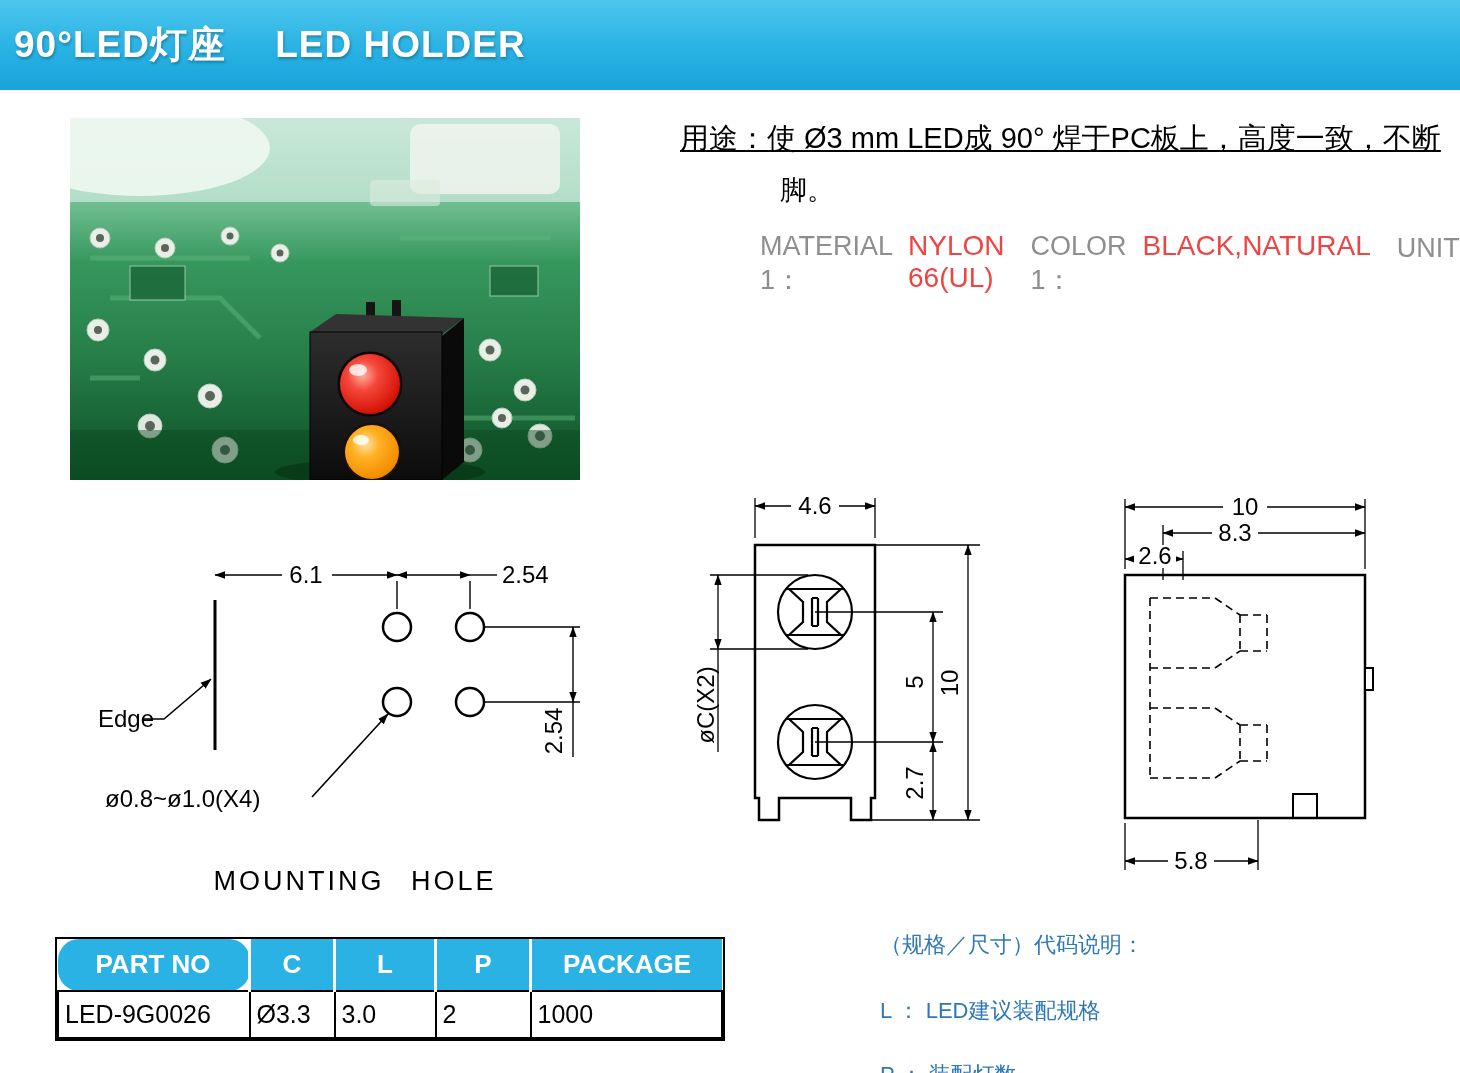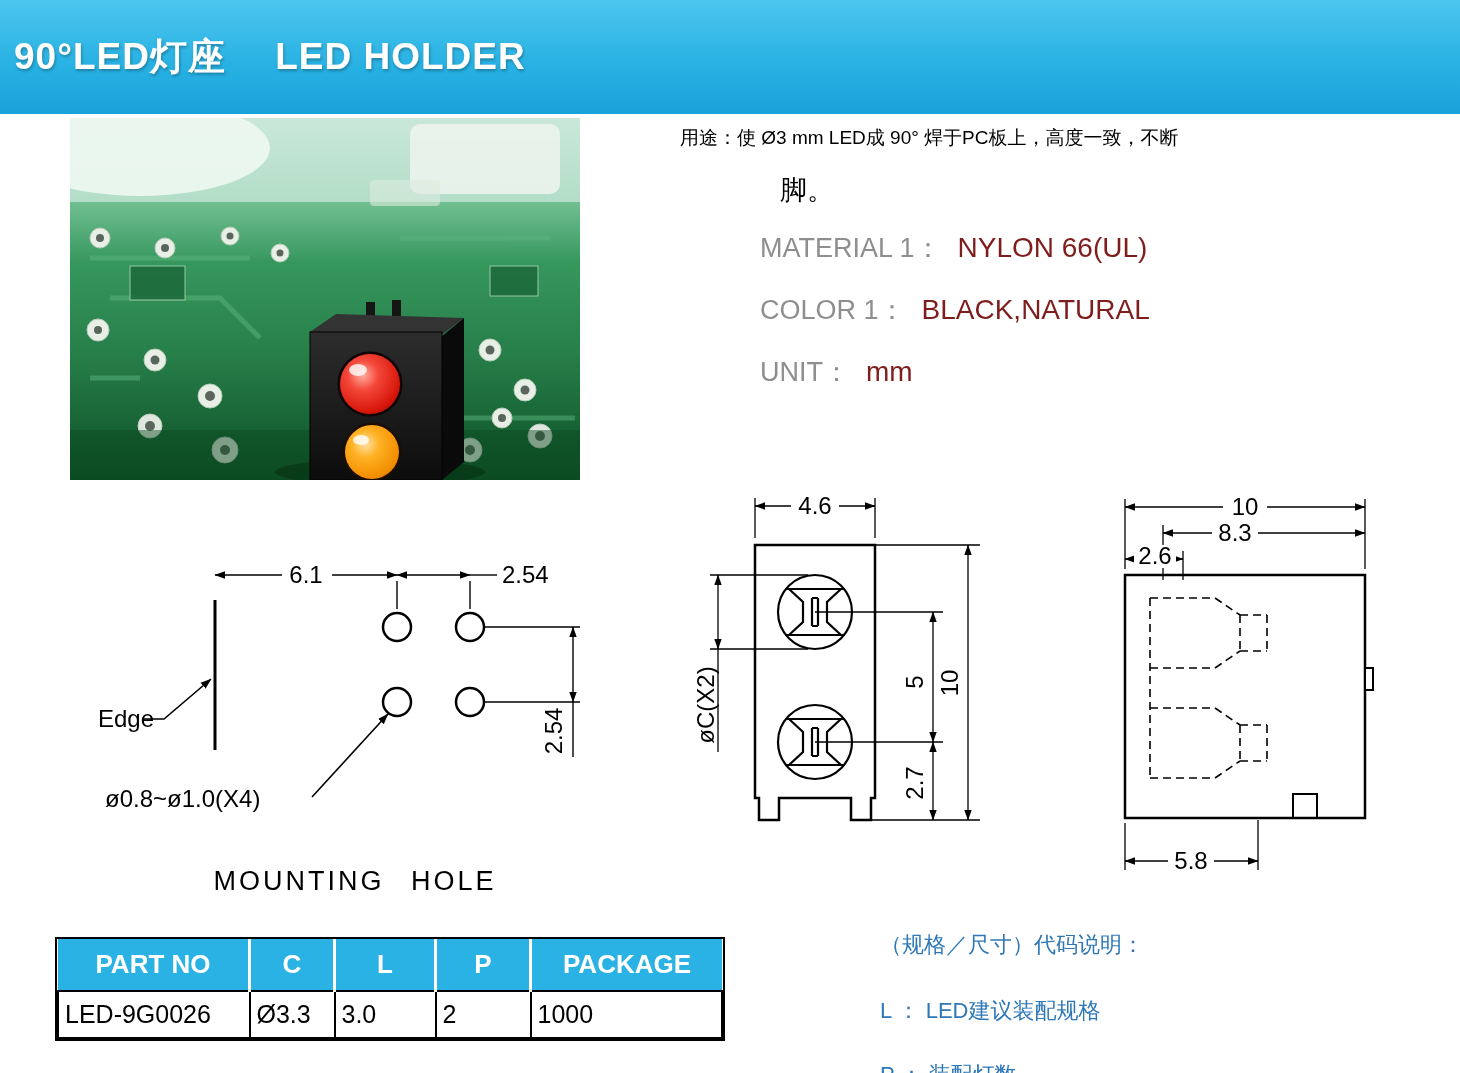--- a/index.html
+++ b/index.html
@@ -1,45 +1,45 @@
 <!DOCTYPE html>
 <html><head>
 <meta charset="utf-8">
 <style>
   html,body{margin:0;padding:0;background:#fff;}
   body{font-family:"Liberation Sans",sans-serif;color:#000;}
   .page{position:relative;width:1460px;height:1073px;background:#fff;overflow:hidden;}
 
-  .header{position:absolute;left:0;top:0;width:1460px;height:114px;
+  .header{position:absolute;left:0;top:0;width:1460px;height:90px;
     background:linear-gradient(180deg,#4cc6ee 0%,#29b2e3 55%,#17a2da 100%);
     display:flex;align-items:center;}
   .header .title{color:#fff;font-size:37px;font-weight:bold;margin-left:14px;letter-spacing:1px;
     text-shadow:1px 2px 3px rgba(0,0,0,0.28);}
 
   .photo{position:absolute;left:70px;top:118px;width:510px;height:362px;}
 
   .specs{position:absolute;left:680px;top:120px;width:776px;}
-  .usage1{font-size:19px;line-height:36px;}
+  .usage1{font-size:29px;line-height:36px;text-decoration:underline;}
   .usage2{font-size:27px;margin:16px 0 0 100px;}
-  .spec-rows{margin:22px 0 0 80px;display:flex;flex-direction:column;gap:26px;}
+  .spec-rows{margin:22px 0 0 80px;display:flex;flex-direction:row;gap:26px;}
   .spec-row{display:flex;align-items:baseline;}
   .spec-label{color:#8e8e8e;font-size:27px;}
-  .spec-value{color:#7f1d1d;font-size:28px;margin-left:16px;}
+  .spec-value{color:#ef4444;font-size:28px;margin-left:16px;}
 
   .drawing{position:absolute;}
   .drawing text{font-family:"Liberation Sans",sans-serif;fill:#000;stroke:none;font-size:24px;}
   .drawing .caption{font-size:27px;letter-spacing:3px;word-spacing:16px;}
 
   .table-wrap{position:absolute;left:55px;top:937px;border:2px solid #000;display:inline-block;background:#fff;}
   table.parts{border-collapse:collapse;}
   table.parts th{background:#29b2e3;color:#fff;font-size:26px;font-weight:bold;
     padding:10px 6px;border-left:3px solid #fff;}
   table.parts th:first-child{border-left:0;}
   table.parts td{border:2px solid #000;font-size:25px;text-align:left;padding:8px 6px;background:#fff;}
-  .col-partno{width:178px;} .col-c{width:70px;} .col-l{width:86px;} .col-p{width:80px;} .col-pkg{width:178px;margin-left:44px;}
+  .col-partno{width:178px;border-radius:21px;} .col-c{width:70px;} .col-l{width:86px;} .col-p{width:80px;} .col-pkg{width:178px;margin-left:44px;}
 
   .notes{position:absolute;left:880px;top:930px;color:#2e78b8;font-size:22px;}
   .notes .note-title{margin-bottom:36px;font-family:Liberation Mono, monospace;}
   .notes .note-item{margin-bottom:34px;}
 </style>
 </head>
 <body>
 
 <div class="page">
 

